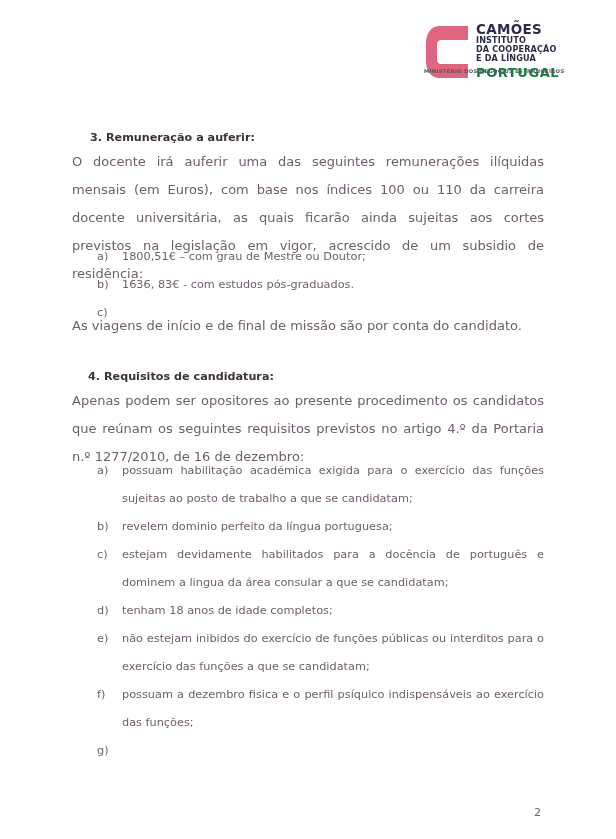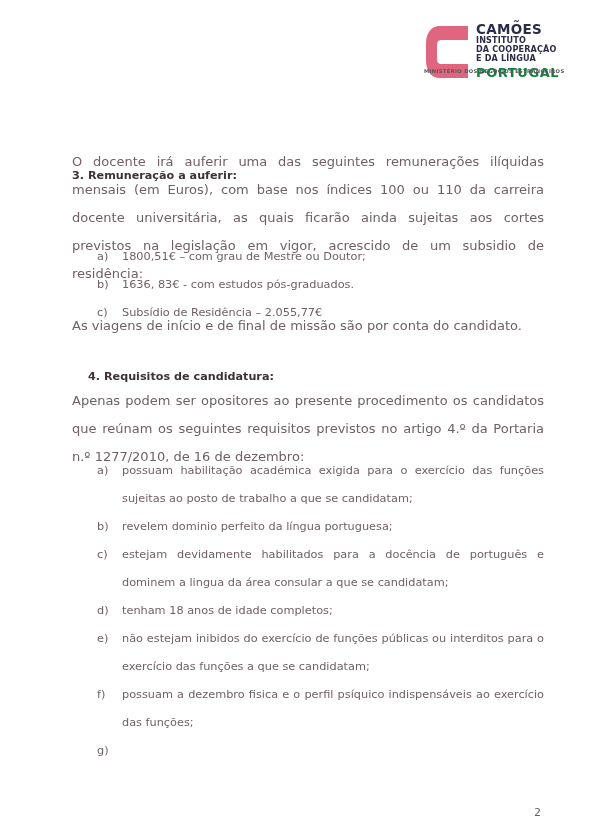--- a/index.html
+++ b/index.html
@@ -133,21 +133,21 @@
   .page-number {
     position: absolute;
     left: 534px;
     top: 806px;
     font-family: "DejaVu Sans", sans-serif;
     font-size: 11px;
     color: #6f5f63;
   }
 
   
-  #sec3-heading { position: absolute; top: 130px; left: 0; margin-top: 38px; }
+  #sec3-heading { position: absolute; top: 130px; left: 18px; }
   #sec3-para    { position: absolute; top: 148px; left: 0; width: 472px; }
   #sec3-list    { position: absolute; top: 243px; left: 0; width: 472px; }
   #sec3-closing { position: absolute; top: 312px; left: 0; width: 472px; }
   #sec4-heading { position: absolute; top: 369px; left: 16px; }
   #sec4-para    { position: absolute; top: 387px; left: 0; width: 472px; }
   #sec4-list    { position: absolute; top: 457px; left: 0; width: 472px; }
 </style>
 </head>
 <body>
 
@@ -177,21 +177,20 @@
     <li class="list-item">
       <span class="marker">a)</span>
       <span class="item-text nojust">1800,51€ – com grau de Mestre ou Doutor;</span>
     </li>
     <li class="list-item">
       <span class="marker">b)</span>
       <span class="item-text nojust">1636, 83€ - com estudos pós-graduados.</span>
     </li>
     <li class="list-item">
       <span class="marker">c)</span>
-      <span class="item-text nojust">Subsídio de Residência – 2.055,77€</span>
     </li>
   </ul>
 
   <p id="sec3-closing" class="para nojust">As viagens de início e de final de missão são por conta do candidato.</p>
 
   <h2 id="sec4-heading" class="section-heading">4. Requisitos de candidatura:</h2>
 
   <p id="sec4-para" class="para">Apenas podem ser opositores ao presente procedimento os candidatos que reúnam os seguintes requisitos previstos no artigo 4.º da Portaria n.º 1277/2010, de 16 de dezembro:</p>
 
   <ul id="sec4-list" class="list">

